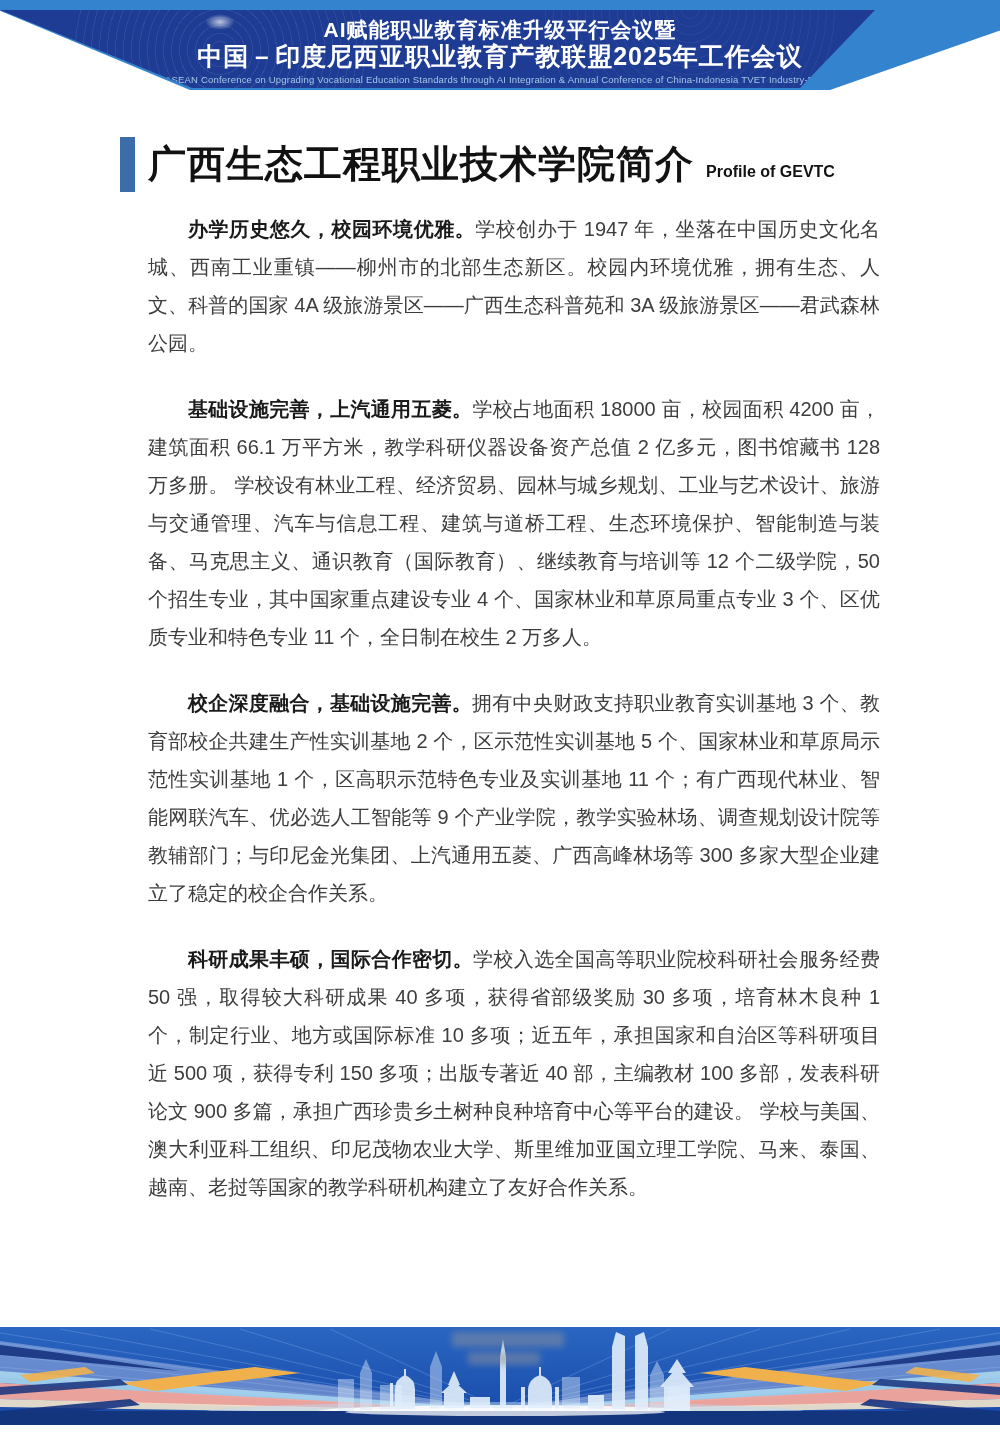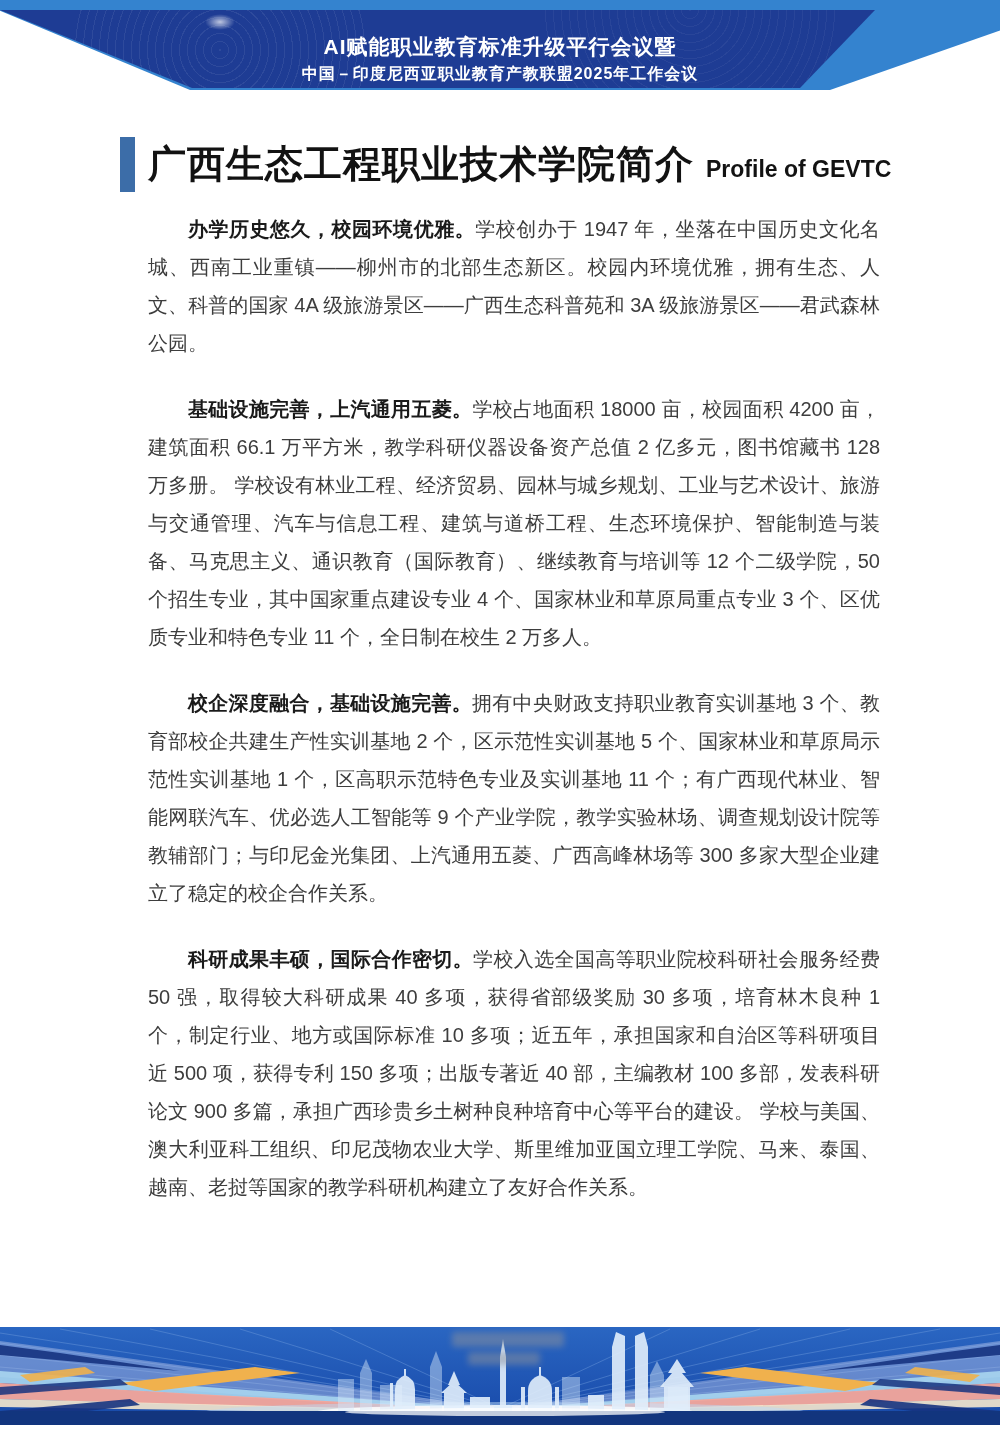--- a/index.html
+++ b/index.html
@@ -14,30 +14,30 @@
     background:var(--banner-navy);
     clip-path:polygon(0 0,87.5% 0,80% 100%,19.2% 100%);overflow:hidden;}
   .rings{position:absolute;width:300px;height:300px;border-radius:50%;
     background:repeating-radial-gradient(circle at center,rgba(255,255,255,0.12) 0 1px,transparent 1px 8px);
     opacity:.6;}
   .rings.r1{left:70px;top:-110px;}
   .rings.r2{right:160px;top:-150px;opacity:.4;}
   .glow-dot{position:absolute;left:205px;top:4px;width:30px;height:16px;border-radius:50%;
     background:radial-gradient(ellipse at center,rgba(255,255,255,.7),rgba(255,255,255,0) 70%);}
   .banner-text{position:absolute;top:0;left:0;width:100%;text-align:center;color:var(--banner-text);}
-  .banner-l1{margin-top:24px;font-size:21px;font-weight:bold;line-height:25px;letter-spacing:1px;}
-  .banner-l2{font-size:16px;font-weight:bold;line-height:29px;letter-spacing:1px;}
+  .banner-l1{margin-top:7px;font-size:21px;font-weight:bold;line-height:25px;letter-spacing:1px;}
+  .banner-l2{font-size:25px;font-weight:bold;line-height:29px;letter-spacing:1px;}
   .banner-l3{margin-top:3px;font-size:9.5px;color:var(--banner-en);letter-spacing:.2px;}
 
   
   .title-row{position:absolute;top:137px;left:120px;display:flex;align-items:flex-end;}
   .title-bar{width:15px;height:55px;background:var(--accent-bar);margin-right:13px;flex:none;}
   .title-text{display:flex;align-items:baseline;white-space:nowrap;}
   .title-zh{font-size:38px;font-weight:bold;color:var(--title-color);line-height:55px;letter-spacing:1px;}
-  .title-en{font-size:23px;font-weight:bold;color:var(--title-color);margin-left:12px;}
+  .title-en{font-size:16px;font-weight:bold;color:var(--title-color);margin-left:12px;}
 
   
   .article{position:absolute;top:210px;left:148px;width:732px;}
   .article p{margin:0;padding:0;font-size:20px;line-height:38px;color:var(--body-text);
     text-align:justify;text-indent:2em;}
   .article p + p{margin-top:28px;}
   .lead{font-weight:bold;color:var(--lead-text);margin-top:44px;}
 
   
   .footer{position:absolute;left:0;bottom:7px;width:1000px;height:98px;overflow:hidden;}

